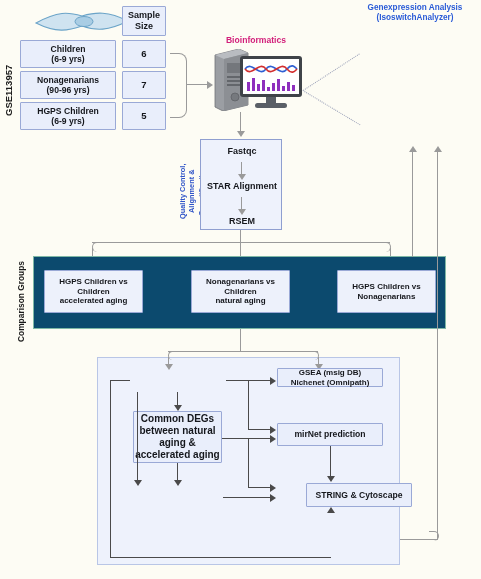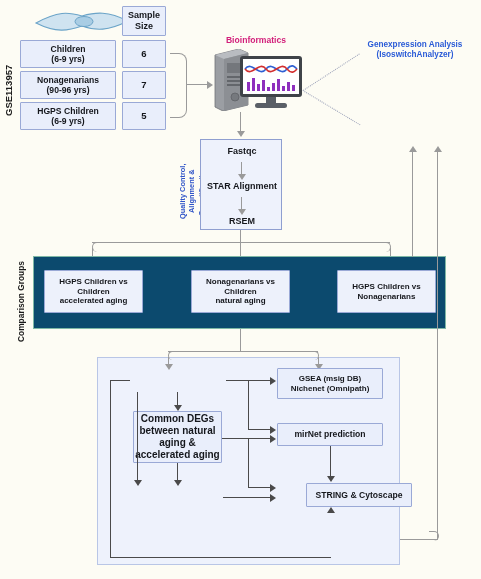--- a/index.html
+++ b/index.html
@@ -24,21 +24,21 @@
 
   
   .vlabel{
     position:absolute;color:#1a1a1a;font-weight:bold;
     writing-mode:vertical-rl;transform:rotate(180deg);
     text-align:center;white-space:nowrap;
   }
   .vlabel.blue{color:#2f54c8;}
 
   .title{position:absolute;text-align:center;font-weight:bold;line-height:1.2;}
-  .title.blue{color:#2a5bd7;margin-top:37px;}
+  .title.blue{color:#2a5bd7;}
   .title.pink{color:#d21e7a;}
 
   
   .panel-teal{
     background:#0c4a6e;border:1px solid #7fb8a6;
   }
   .panel-blue{
     background:#eef2fc;border:1px solid #b9c6e6;
   }
 
@@ -232,21 +232,21 @@
 
   <div class="ln h" style="left:168px;top:351px;width:150px;"></div>
   <div class="lbracket" style="left:168px;top:351px;width:8px;height:8px;border-bottom:none;"></div>
   <div class="rbracket" style="left:310px;top:351px;width:8px;height:8px;border-bottom:none;"></div>
   <div class="ln v" style="left:168px;top:357px;height:8px;"></div>
   <div class="arrow down" style="left:164.5px;top:364px;"></div>
   <div class="ln v" style="left:318px;top:357px;height:8px;"></div>
   <div class="arrow down" style="left:314.5px;top:364px;"></div>
 
 
-  <div class="abs box" style="left:277px;top:368px;width:106px;height:31px;font-size:8px;flex-direction:column;">
+  <div class="abs box" style="left:277px;top:368px;width:106px;height:19px;font-size:8px;flex-direction:column;">
     <span>GSEA (msig DB)</span>
     <span>Nichenet (Omnipath)</span>
   </div>
 
   <div class="ln h dk" style="left:226px;top:380px;width:45px;background:#4a4a4a;"></div>
   <div class="arrow right dark" style="left:270px;top:376.5px;"></div>
 
   <div class="ln v" style="left:177px;top:392px;height:14px;background:#4a4a4a;"></div>
   <div class="arrow down dark" style="left:173.5px;top:405px;"></div>
 

